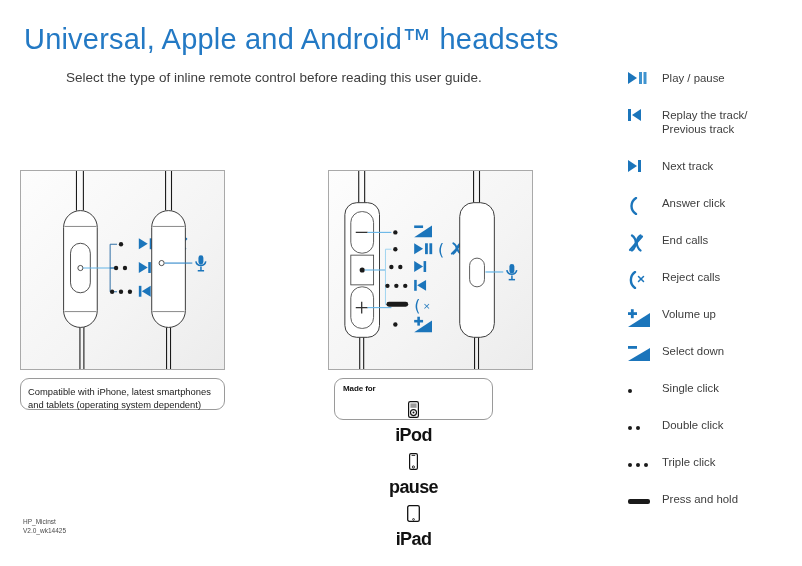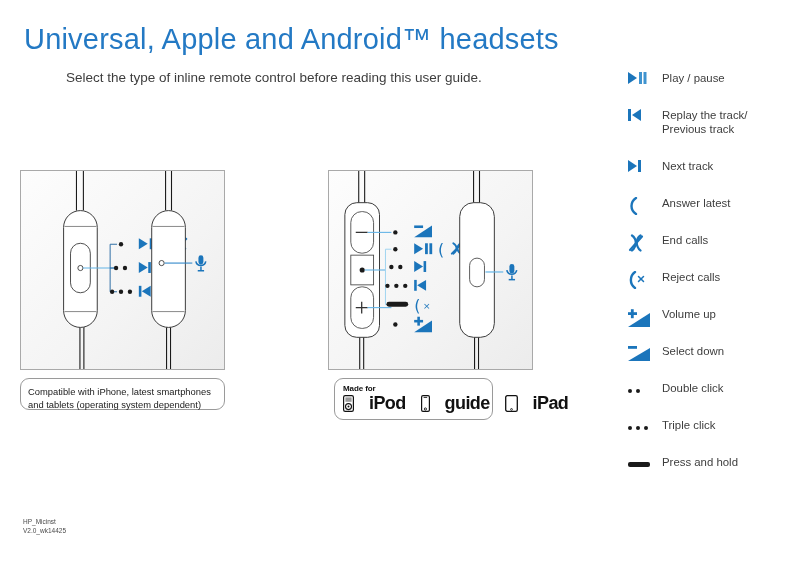--- a/index.html
+++ b/index.html
@@ -40,21 +40,21 @@
     border:1px solid #9a9a9a;border-radius:9px;
     background:#fff;box-sizing:border-box;
   }
   #caption-left{left:20px;top:378px;width:205px;height:32px;}
   #caption-left .ctext{
     font-size:9.4px;color:#1a1a1a;line-height:13px;
     padding:6px 7px 0 7px;
   }
   #caption-right{left:334px;top:378px;width:159px;height:42px;padding:5px 8px;}
   .mf-small{font-size:8px;color:#111;font-weight:700;line-height:9px;letter-spacing:-.1px;}
-  .mf-row{display:flex;align-items:center;gap:15px;margin-top:1px;}
+  .mf-row{display:flex;align-items:center;gap:8px;margin-top:8px;flex-direction:column;}
   .mf-word{font-size:18px;font-weight:700;color:#111;letter-spacing:-.6px;line-height:19px;}
   .dev{flex:0 0 auto;}
 
   
   .footer{
     position:absolute;left:23px;top:518px;
     font-size:6.5px;color:#4a4a4a;line-height:8.5px;
   }
 
   
@@ -245,21 +245,21 @@
         <rect x="2.4" y="2.4" width="6.2" height="4.4" fill="#9a9a9a"></rect>
         <circle cx="5.5" cy="11.6" r="3" fill="none" stroke="#111" stroke-width="1.1"></circle>
         <circle cx="5.5" cy="11.6" r="1" fill="#111"></circle>
       </svg>
       <span class="mf-word">iPod</span>
       <svg class="dev" width="9" height="17" viewBox="0 0 9 17">
         <rect x="0.6" y="0.6" width="7.8" height="15.8" rx="1.4" fill="#fff" stroke="#111" stroke-width="1.2"></rect>
         <line x1="2.6" y1="2.4" x2="6.2" y2="2.4" stroke="#111" stroke-width="0.9"></line>
         <circle cx="4.4" cy="14" r="1.1" fill="none" stroke="#111" stroke-width="0.9"></circle>
       </svg>
-      <span class="mf-word">guide</span>
+      <span class="mf-word">pause</span>
       <svg class="dev" width="13" height="17" viewBox="0 0 13 17">
         <rect x="0.7" y="0.7" width="11.6" height="15.6" rx="1.6" fill="#fff" stroke="#111" stroke-width="1.3"></rect>
         <circle cx="6.5" cy="14.4" r="0.9" fill="none" stroke="#111" stroke-width="0.8"></circle>
       </svg>
       <span class="mf-word">iPad</span>
     </div>
   </div>
 
   <div class="footer">
     <div>HP_Micinst</div>
@@ -299,21 +299,21 @@
       </span>
       <span class="legend-label">Next track</span>
     </div>
 
     <div class="legend-row">
       <span class="legend-ico">
         <svg width="14" height="18" viewBox="0 0 14 18">
             <path d="M8 1 C 2 5, 2 13, 8 17" fill="none" stroke="#1b75bb" stroke-width="2.4" stroke-linecap="round"></path>
           </svg>
       </span>
-      <span class="legend-label">Answer latest</span>
+      <span class="legend-label">Answer click</span>
     </div>
 
     <div class="legend-row">
       <span class="legend-ico">
         <svg width="16" height="18" viewBox="0 0 16 18">
             <g stroke="#1b75bb" stroke-width="2.2" fill="none" stroke-linecap="round">
               <path d="M4 1.5 C 9 5, 9 12, 4 16.5"></path>
               <path d="M12.5 1.5 C 7.5 5, 7.5 12, 12.5 16.5"></path>
               <line x1="2" y1="16" x2="14" y2="2.5"></line>
             </g>
@@ -350,28 +350,36 @@
       <span class="legend-ico">
         <svg width="24" height="18" viewBox="0 0 24 18">
             <rect x="0" y="1" width="9" height="2.8" fill="#1b75bb"></rect>
             <polygon points="0,16 22,3 22,16" fill="#1b75bb"></polygon>
           </svg>
       </span>
       <span class="legend-label">Select down</span>
     </div>
 
 
-
     <div class="legend-row">
       <span class="legend-ico">
         <span class="dotgrp">
             <span class="dot"></span>
-            <span class="dot"></span>
           </span>
       </span>
+      <span class="legend-label">Single click</span>
+    </div>
+
+    <div class="legend-row">
+      <span class="legend-ico">
+        <span class="dotgrp">
+            <span class="dot"></span>
+            <span class="dot"></span>
+          </span>
+      </span>
       <span class="legend-label">Double click</span>
     </div>
 
     <div class="legend-row">
       <span class="legend-ico">
         <span class="dotgrp">
             <span class="dot"></span>
             <span class="dot"></span>
             <span class="dot"></span>
           </span>

